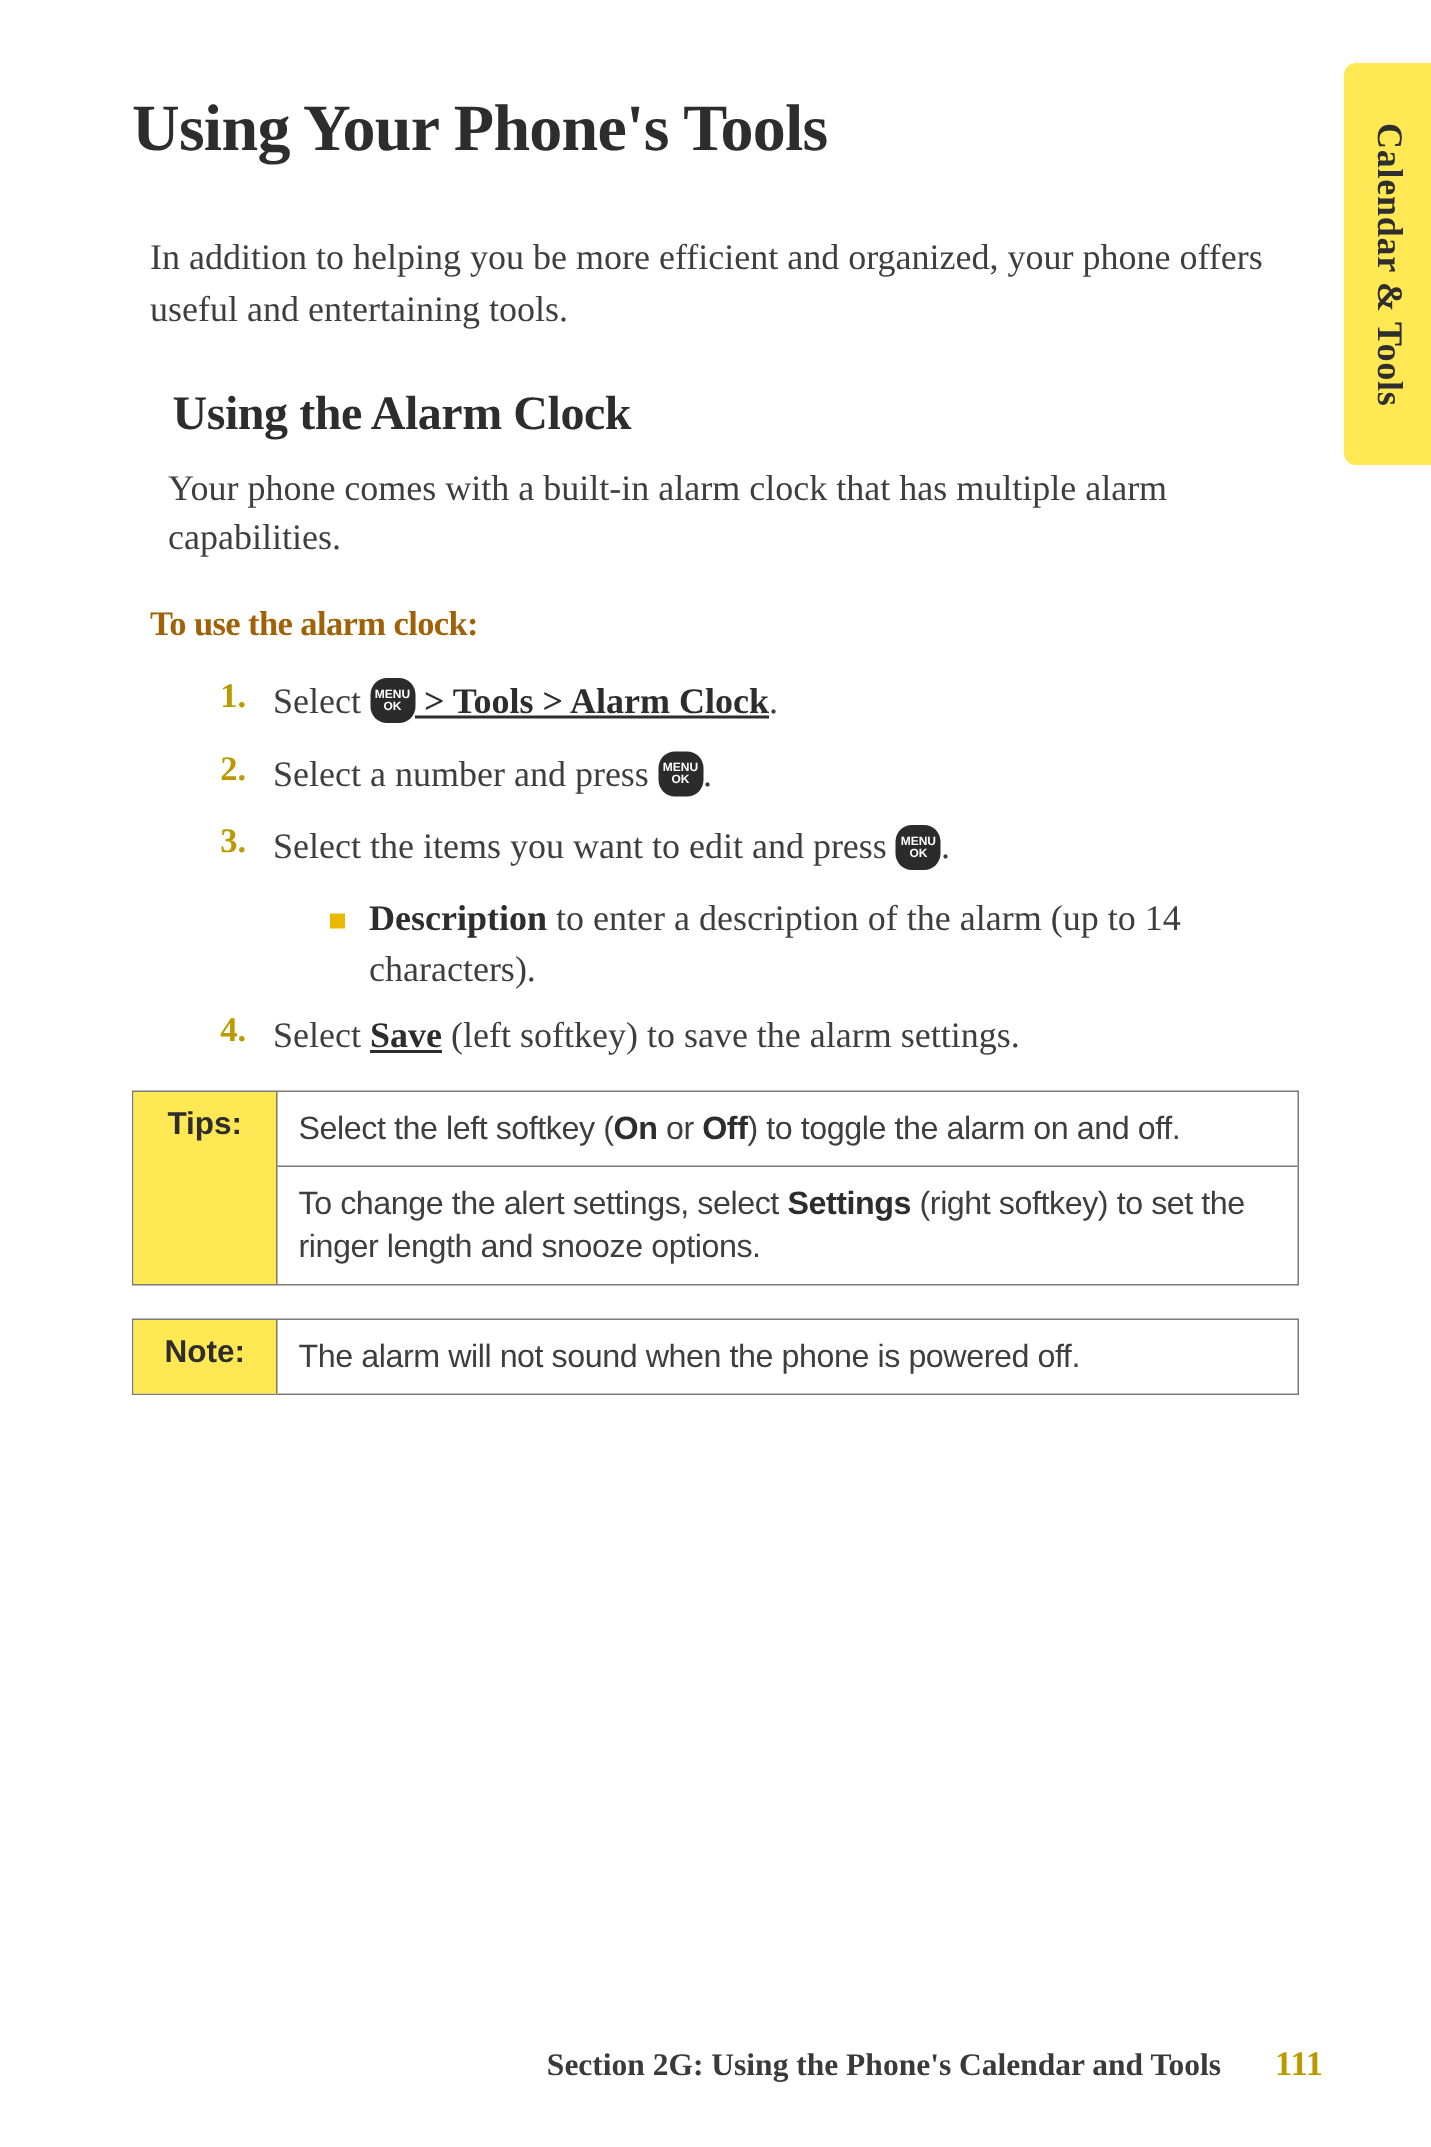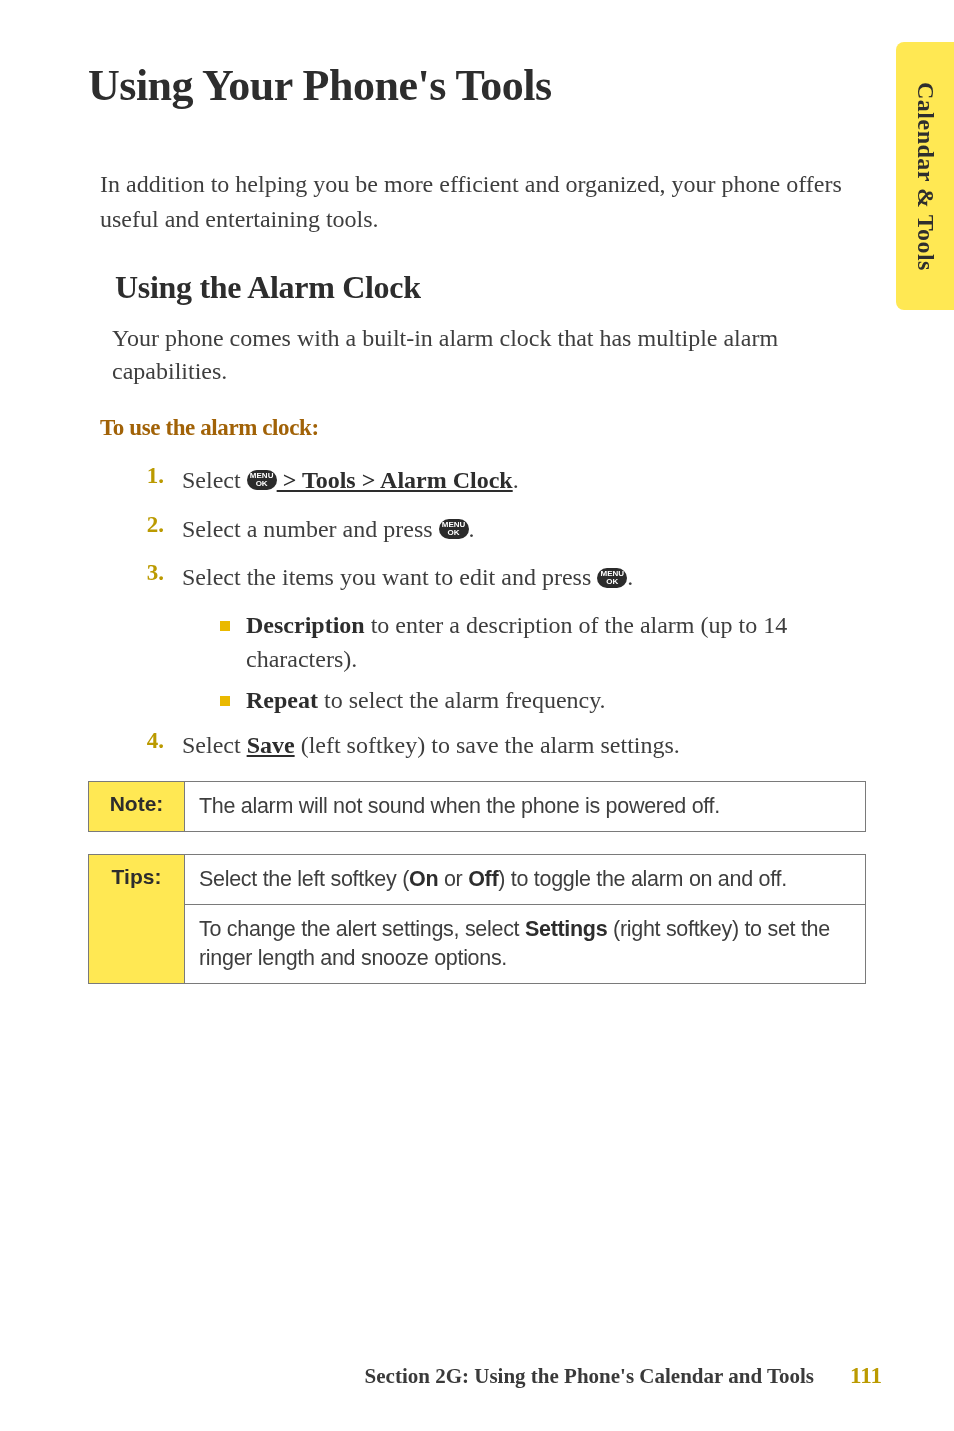--- a/index.html
+++ b/index.html
@@ -33,21 +33,21 @@
   }
 
   .page {
     padding: 60px 88px 0 88px;
   }
 
   .h1 {
     font-size: 44px;
     font-weight: bold;
     color: #2d2d2d;
-    margin-bottom: 56px;
+    margin-bottom: 44px;
     letter-spacing: -0.5px;
   }
 
   .intro {
     font-size: 24px;
     line-height: 1.45;
     color: #3e3e3e;
     margin: 0 0 32px 12px;
   }
 
@@ -98,21 +98,21 @@
     color: #3e3e3e;
     flex: 1;
   }
   .step-text b { color: #2d2d2d; text-decoration: underline; }
 
   .menu-icon {
     display: inline-flex;
     align-items: center;
     justify-content: center;
     width: 30px;
-    height: 20px;
+    height: 30px;
     background: #2b2b2b;
     border-radius: 11px / 11px;
     color: #fff;
     font-size: 8px;
     line-height: 8px;
     font-family: Arial, sans-serif;
     font-weight: bold;
     vertical-align: middle;
     position: relative;
     top: -2px;
@@ -251,53 +251,50 @@
         <span>Select the items you want to edit and press </span><span class="menu-icon">MENU
 OK</span><span>.</span>
       </span>
     </li>
   </ol>
 
   <ul class="sublist">
     <li class="sub-item">
       <b>Description</b><span> to enter a description of the alarm (up to 14 characters).</span>
     </li>
-    <li class="sub-item">
-      <b>Repeat</b><span> to select the alarm frequency.</span>
-    </li>
   </ul>
 
   <ol class="steps">
     <li class="step">
       <span class="step-num">4.</span>
       <span class="step-text">
         <span>Select </span><b>Save</b><span> (left softkey) to save the alarm settings.</span>
       </span>
     </li>
   </ol>
-
-  <div class="callout">
-    <div class="callout-row">
-      <div class="callout-label">Note:</div>
-      <div class="callout-body">The alarm will not sound when the phone is powered off.</div>
-    </div>
-  </div>
 
   <div class="callout">
     <div class="callout-row">
       <div class="callout-label">Tips:</div>
       <div class="callout-body-col">
         <div class="callout-body">
           <span>Select the left softkey (</span><b>On</b><span> or </span><b>Off</b><span>) to toggle the alarm on and off.</span>
         </div>
         <div class="callout-body">
           <span>To change the alert settings, select </span><b>Settings</b><span> (right softkey) to set the ringer length and snooze options.</span>
         </div>
       </div>
     </div>
   </div>
 
+  <div class="callout">
+    <div class="callout-row">
+      <div class="callout-label">Note:</div>
+      <div class="callout-body">The alarm will not sound when the phone is powered off.</div>
+    </div>
+  </div>
+
 </div>
 
 <div class="footer">
   <span class="footer-section">Section 2G: Using the Phone's Calendar and Tools</span>
   <span class="footer-page">111</span>
 </div>
 
 </body></html>

